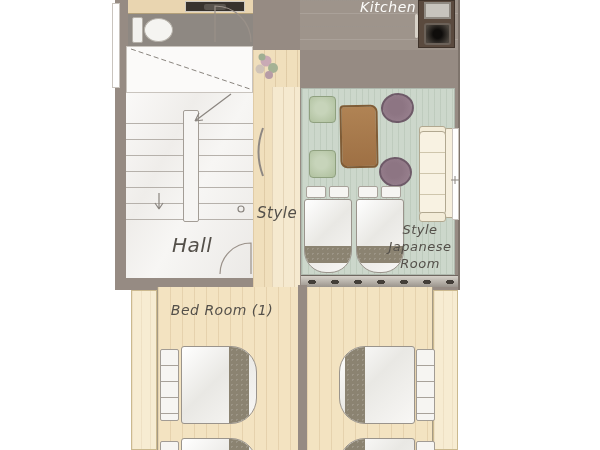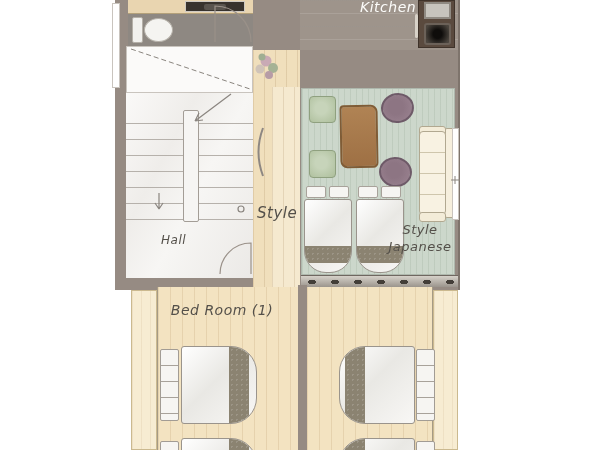--- a/index.html
+++ b/index.html
@@ -39,21 +39,21 @@
   <div class="abs" style="left:132px;top:17px;width:11px;height:26px;background:#f2f1ee;border:1px solid #b5b0a8;border-radius:2px;box-sizing:border-box;"></div>
   <div class="abs" style="left:144px;top:18px;width:29px;height:24px;background:#f5f4f1;border:1px solid #b5b0a8;border-radius:50%;box-sizing:border-box;"></div>
   <div class="lbl" style="left:198px;top:17px;font-size:16px;color:#fcfcfa;margin-top:44px;">WC</div>
 
   <div class="abs" style="left:126px;top:46px;width:127px;height:47px;background:#fbfaf9;border:1px solid #c9c4be;box-sizing:border-box;"></div>
 
   <div class="abs marble" style="left:126px;top:93px;width:127px;height:185px;"></div>
   <div class="abs treads" style="left:126px;top:108px;width:57px;height:120px;"></div>
   <div class="abs treads" style="left:199px;top:108px;width:54px;height:120px;"></div>
   <div class="abs" style="left:183px;top:110px;width:16px;height:112px;background:#f6f5f3;border:1.5px solid #a39d96;border-radius:2px;box-sizing:border-box;"></div>
-  <div class="lbl" style="left:161px;top:233px;font-size:12px;">Hall</div>
+  <div class="lbl" style="left:172px;top:233px;font-size:20px;">Hall</div>
 
   <div class="abs kfloor" style="left:300px;top:0;width:158px;height:50px;"></div>
   <div class="lbl lbl-light" style="left:360px;top:-1px;font-size:14px;">Kitchen</div>
   <div class="abs" style="left:418px;top:0;width:37px;height:48px;background:#5a4a3e;border:1px solid #3f332a;box-sizing:border-box;"></div>
   <div class="abs" style="left:424px;top:2px;width:27px;height:17px;background:#c7c4bd;border:2px solid #8f8a82;box-sizing:border-box;"></div>
   <div class="abs" style="left:424px;top:23px;width:27px;height:22px;background:radial-gradient(circle at 50% 50%,#0f0d0b 30%,#4a443d 85%);border:2px solid #6b6158;border-radius:3px;box-sizing:border-box;"></div>
   <div class="abs" style="left:415px;top:14px;width:3px;height:24px;background:#d8d2c8;border-radius:2px;"></div>
 
   <div class="abs woodv" style="left:253px;top:50px;width:47px;height:237px;"></div>
   <div class="abs woodv" style="left:272px;top:87px;width:28px;height:200px;background-color:#f5e9cf;"></div>
@@ -77,20 +77,21 @@
        <div class="abs runner" style="left:0;top:46px;width:48px;height:17px;"></div>
   </div>
   <div class="abs pillow" style="left:358px;top:186px;width:20px;height:12px;"></div>
   <div class="abs pillow" style="left:381px;top:186px;width:20px;height:12px;"></div>
   <div class="abs duvet" style="left:356px;top:199px;width:48px;height:74px;border-radius:3px 3px 22px 22px;">
        <div class="abs runner" style="left:0;top:46px;width:48px;height:17px;"></div>
   </div>
   <div class="lbl" style="left:385px;top:221px;width:70px;font-size:13px;line-height:17px;text-align:center;white-space:normal;">
     <div>Style</div>
     <div>Japanese</div>
+    <div>Room</div>
   </div>
 
   <div class="abs rail" style="left:301px;top:275px;width:157px;height:12px;"></div>
 
   <div class="abs" style="left:452px;top:128px;width:7px;height:92px;background:#ffffff;border:1px solid #c9c4be;box-sizing:border-box;"></div>
 
   <div class="abs strip" style="left:131px;top:290px;width:26px;height:160px;border:1px solid #cbb98f;box-sizing:border-box;"></div>
   <div class="abs strip" style="left:433px;top:290px;width:25px;height:160px;border:1px solid #cbb98f;box-sizing:border-box;"></div>
   <div class="abs bedwood" style="left:157px;top:287px;width:141px;height:163px;border-left:1px solid #a59a85;box-sizing:border-box;"></div>
   <div class="abs bedwood" style="left:307px;top:287px;width:126px;height:163px;border-right:1px solid #a59a85;box-sizing:border-box;"></div>

